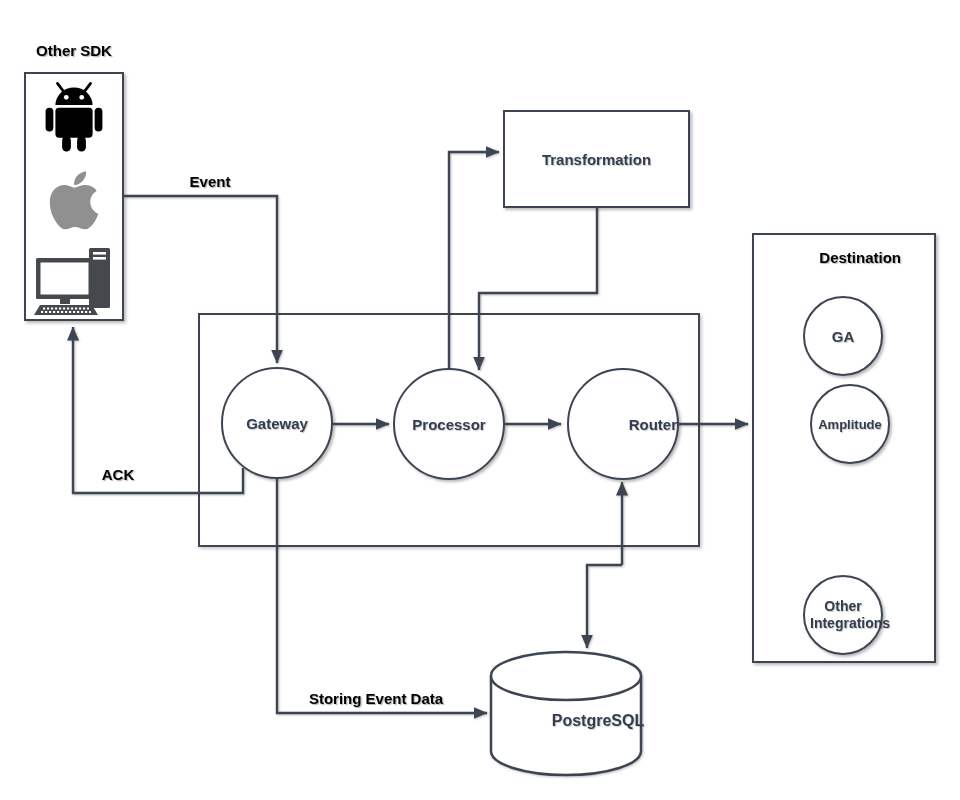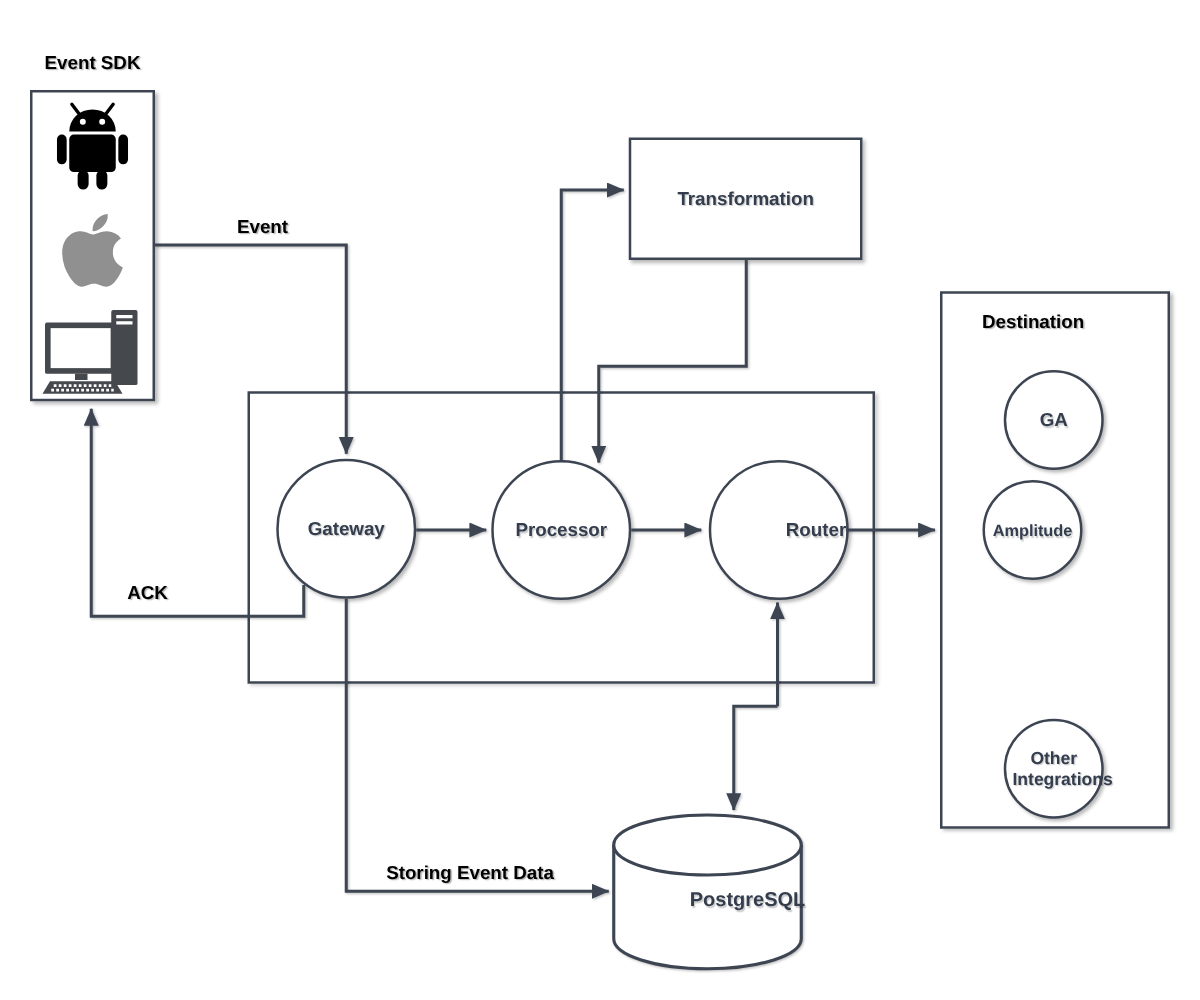--- a/index.html
+++ b/index.html
@@ -70,21 +70,21 @@
   #edges .cyl {
     fill: #ffffff;
     stroke: var(--stroke, #3d4553);
     stroke-width: 2.5;
   }
   .ah { fill: var(--stroke, #3d4553); }
   .icon { position: absolute; z-index: 2; }
   .dest-title {
     position: absolute;
     left: 752px; top: 249px; width: 149px;
-    text-align: center;
+    text-align: right;
     font-weight: bold; font-size: 15px;
     color: var(--label-text, #000);
     text-shadow: 1.2px 1.2px 1px rgba(0,0,0,0.3);
     z-index: 3;
   }
   .pg-label {
     position: absolute;
     left: 491px; top: 712px; width: 150px;
     text-align: center;
     font-weight: bold; font-size: 16px;
@@ -92,21 +92,21 @@
     text-shadow: 1px 1px 1px rgba(0,0,0,0.22);
     z-index: 3;
     padding-left: 32px;
   }
 </style>
 </head>
 <body>
 
 <div id="canvas">
 
-  <div class="free-label" style="left:24px; top:42px; width:100px;">Event SDK</div>
+  <div class="free-label" style="left:24px; top:42px; width:100px;">Other SDK</div>
 
   <div class="free-label" style="left:150px; top:173px; width:120px;">Event</div>
 
   <div class="free-label" style="left:78px; top:466px; width:80px;">ACK</div>
 
   <div class="free-label" style="left:286px; top:690px; width:180px;">Storing Event Data</div>
 
   <div class="shape" style="left:24px; top:72px; width:100px; height:249px;">
 
     <svg class="icon" style="left:17px; top:7px;" width="62" height="73" viewBox="0 0 60 70">
@@ -158,21 +158,21 @@
   <div class="shape circle node-lg" style="left:567px; top:368px; width:112px; height:112px;justify-content:flex-end;">
     <span>Router</span>
   </div>
 
   <div class="shape" style="left:752px; top:233px; width:184px; height:430px;"></div>
   <div class="dest-title">Destination</div>
 
   <div class="shape circle node-lg" style="left:803px; top:296px; width:80px; height:80px;">
     <span>GA</span>
   </div>
-  <div class="shape circle" style="left:786px; top:384px; width:80px; height:80px; font-size:13px;">
+  <div class="shape circle" style="left:810px; top:384px; width:80px; height:80px; font-size:13px;">
     <span>Amplitude</span>
   </div>
   <div class="shape circle" style="left:803px; top:575px; width:80px; height:80px; font-size:14px; line-height:1.2;">
     <span style="display:block; width:66px;">Other Integrations</span>
   </div>
 
   <div class="pg-label">PostgreSQL</div>
 
   <svg id="edges" width="960" height="800" viewBox="0 0 960 800">
     <defs>

